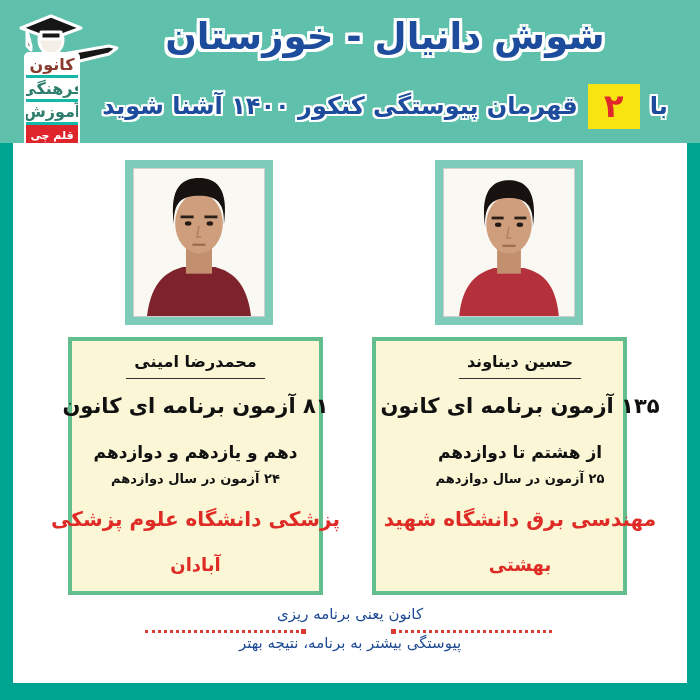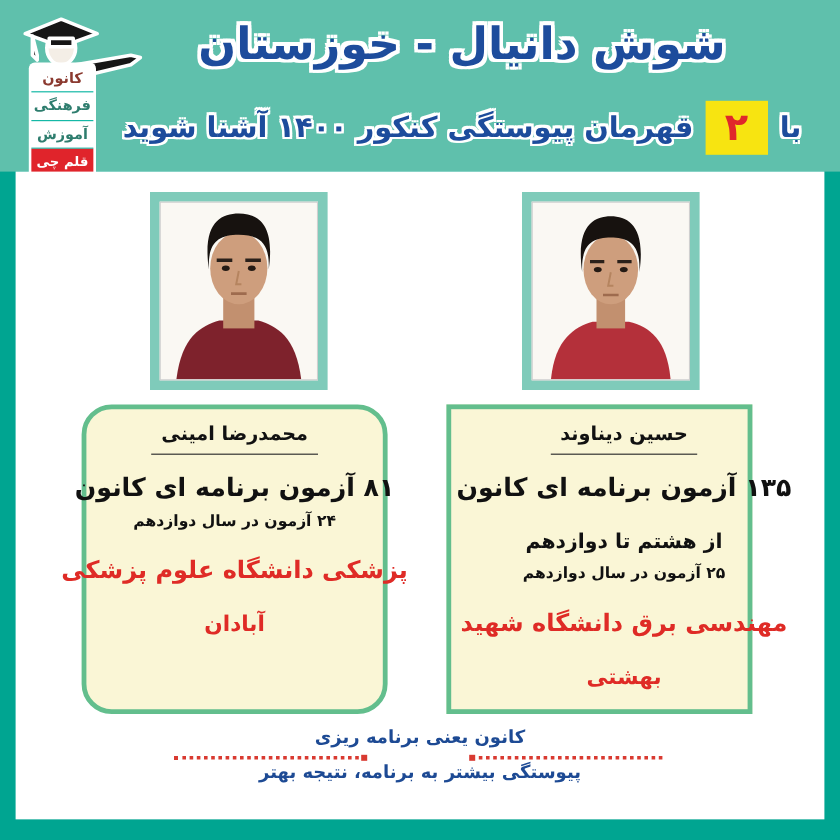--- a/index.html
+++ b/index.html
@@ -38,21 +38,21 @@
   .logo{position:absolute;top:6px;left:0;right:567px;height:140px;}
   .logo svg{position:absolute;top:2px;right:10px;}
   .logo-col{
     position:absolute;top:48px;right:55px;width:52px;height:92px;
     background:#fff;border-radius:3px;overflow:hidden;
     display:flex;flex-direction:column;
     box-shadow:0 0 0 2px #fff;
   }
   .logo-row{
     flex:1;display:flex;align-items:center;justify-content:center;
-    font-size:12px;font-weight:bold;border-bottom:1px solid #14b8a6;
+    font-size:16px;font-weight:bold;border-bottom:3px solid #14b8a6;
   }
   .logo-row.kanoon{color:#8B3A30;}
   .logo-row.green{color:#2E7D6E;}
   .logo-row.redbox{background:#E0242B;color:#fff;border-bottom:none;font-size:11px;text-align:center;}
   
   .panel{
     position:absolute;left:13px;right:13px;top:143px;bottom:17px;
     background:#ffffff;
   }
   
@@ -65,35 +65,35 @@
   .photo-inner{width:100%;height:100%;background:#FAF8F3;border:1px solid #cfcfcf;box-sizing:border-box;}
   .photo-inner svg{width:100%;height:100%;display:block;}
   
   .card{
     position:absolute;top:194px;width:255px;height:258px;box-sizing:border-box;
     background:#FAF6D6;border:4px solid #63BE8D;
     display:flex;flex-direction:column;align-items:center;
     text-align:center;color:#111;
   }
   .card.right{left:359px;padding-left:41px;}
-  .card.left{left:55px;border-radius:25px;}
+  .card.left{left:55px;}
   .student-name{
     margin-top:11px;font-size:16px;font-weight:bold;
     padding:0 8px 7px;border-bottom:1.5px solid #333;
   }
   .tests-total{margin-top:15px;font-size:21px;font-weight:bold;white-space:nowrap;}
   .grades-range{margin-top:24px;font-size:17px;font-weight:bold;}
   .tests-year{margin-top:9px;font-size:13px;font-weight:bold;}
   .result1{margin-top:21px;font-size:20px;font-weight:bold;color:#DF2B26;white-space:nowrap;}
   .result2{margin-top:23px;font-size:18px;font-weight:bold;color:#DF2B26;}
   
   .footer{
     position:absolute;left:0;right:0;top:460px;height:62px;text-align:center;
   }
-  .slogan1,.slogan2{font-size:15px;font-weight:bold;color:#1D4A94;}
+  .slogan1,.slogan2{font-size:15px;font-weight:normal;color:#1D4A94;}
   .slogan1{margin-top:2px;}
   .slogan2{margin-top:11px;}
   .dots{
     position:absolute;top:27px;width:160px;height:0;
     border-top:3px dotted #D93A31;
   }
   .dots.leftside{left:132px;}
   .dots.rightside{left:379px;}
   .sq{
     position:absolute;top:-4px;width:5px;height:5px;background:#D93A31;
@@ -185,20 +185,21 @@
     <div class="tests-total">۱۳۵ آزمون برنامه ای کانون</div>
     <div class="grades-range">از هشتم تا دوازدهم</div>
     <div class="tests-year">۲۵ آزمون در سال دوازدهم</div>
     <div class="result1">مهندسی برق دانشگاه شهید</div>
     <div class="result2">بهشتی</div>
   </div>
 
   <div class="card left">
     <div class="student-name">محمدرضا امینی</div>
     <div class="tests-total">۸۱ آزمون برنامه ای کانون</div>
+    <div class="grades-range">دهم و یازدهم و دوازدهم</div>
     <div class="tests-year">۲۴ آزمون در سال دوازدهم</div>
     <div class="result1">پزشکی دانشگاه علوم پزشکی</div>
     <div class="result2">آبادان</div>
   </div>
 
   <div class="footer">
     <div class="slogan1">کانون یعنی برنامه ریزی</div>
     <div class="slogan2">پیوستگی بیشتر به برنامه، نتیجه بهتر</div>
     <div class="dots leftside">
         <span class="sq"></span>

